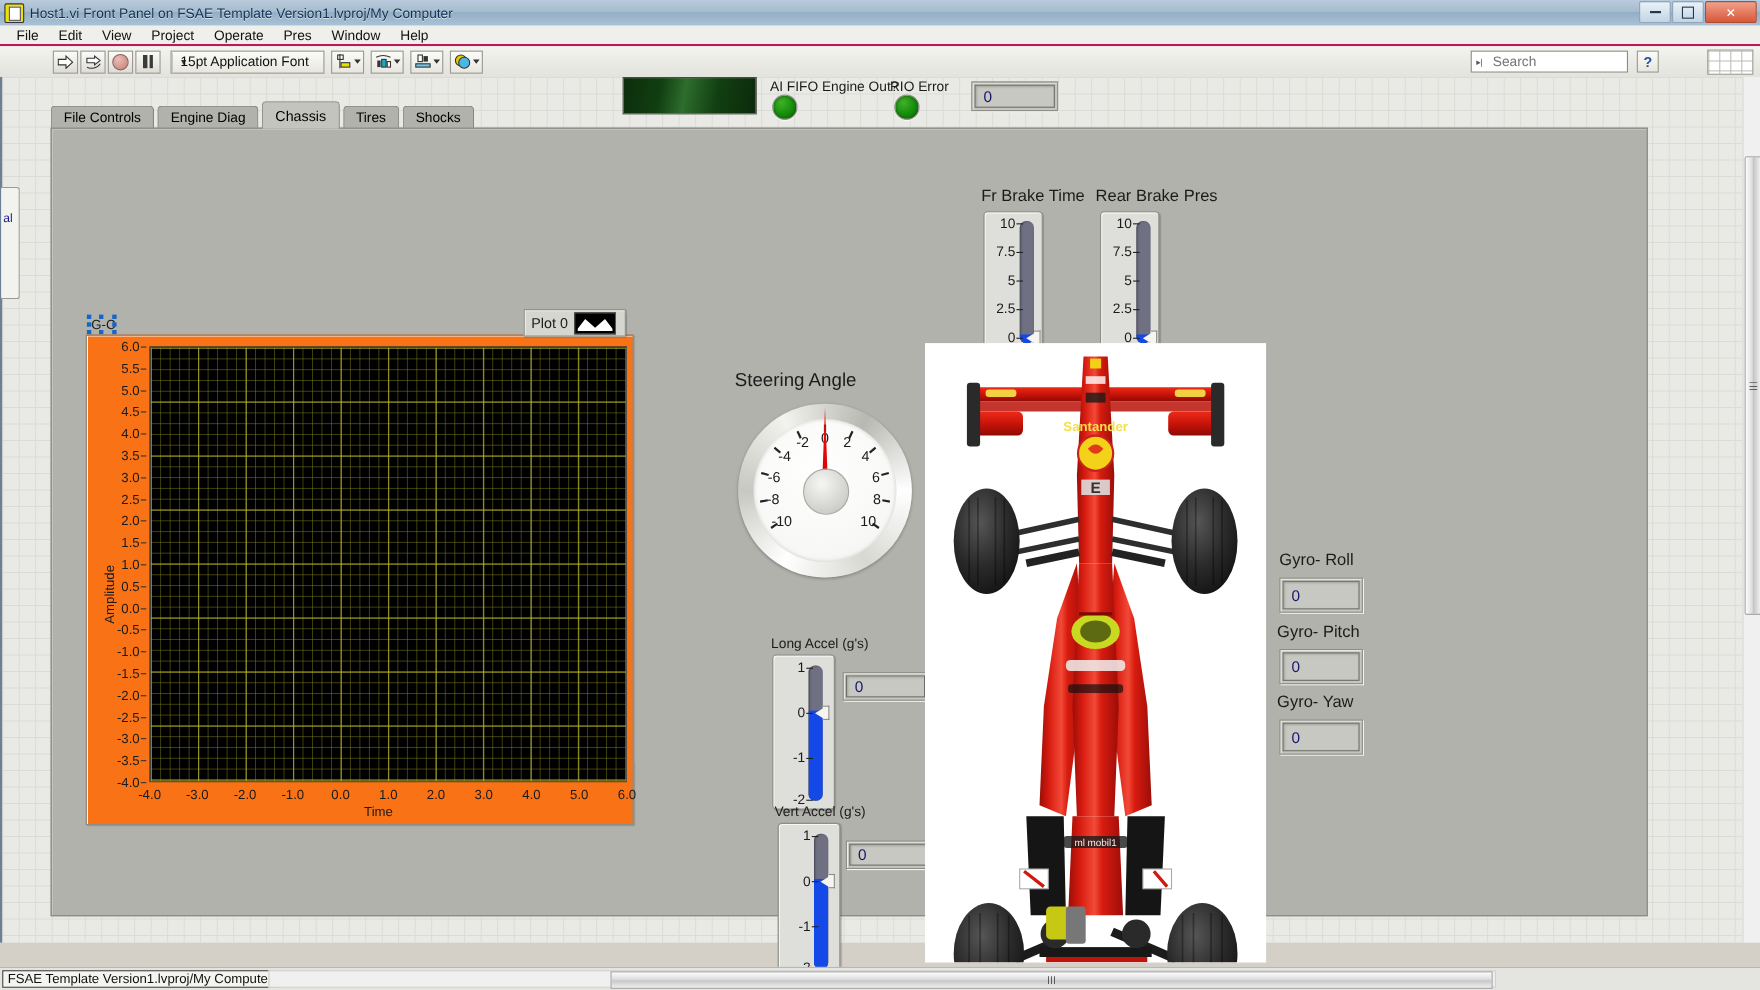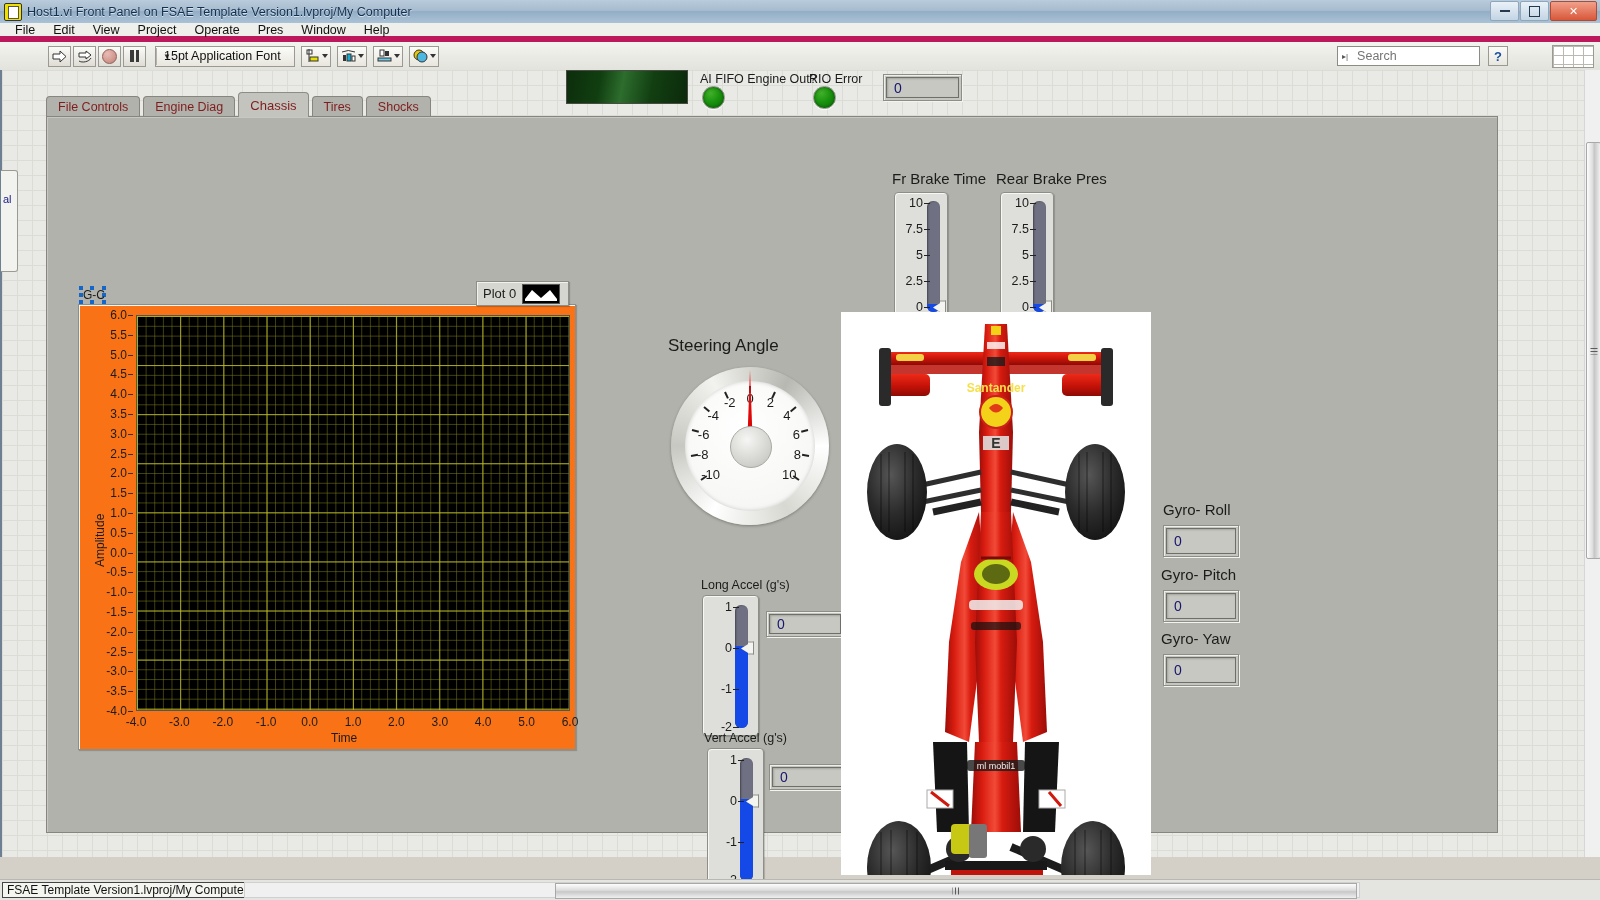--- a/index.html
+++ b/index.html
@@ -41,21 +41,21 @@
   .winbtn.close{
     width:45px;background:linear-gradient(to bottom,#f2a089,#d8573a);
     border-color:#b04a30;color:#fff;font-weight:bold;
   }
   .winbtn .mn{width:10px;height:2px;background:#24394f;}
   .winbtn .mx{width:9px;height:9px;border:1.5px solid #24394f;}
 
   
   .menubar{
     position:absolute;left:0;top:23px;width:1600px;height:19px;
-    background:#efefeb;border-bottom:6px solid #be185d;
+    background:#efefeb;border-bottom:2px solid #be185d;
     display:flex;align-items:center;padding-left:6px;box-sizing:border-box;
   }
   .menuitem{
     font-size:12.5px;color:#111;padding:1px 9px;white-space:nowrap;
   }
 
   
   .toolbar{
     position:absolute;left:0;top:42px;width:1600px;height:28px;
     background:linear-gradient(to bottom,#f3f3ef,#e3e3dd);
@@ -130,21 +130,21 @@
     border-radius:0 3px 3px 0;
   }
   .leftstub .txt{font-size:11px;color:#1a1a8a;padding:22px 0 0 2px;}
 
   
   .tabstrip{position:absolute;left:44px;top:22px;display:flex;align-items:flex-end;}
   .tab{
     height:21px;padding:0 11px;margin-right:3px;
     background:#b2b2ac;border:1px solid #86867f;border-bottom:none;
     border-radius:4px 4px 0 0;
-    display:flex;align-items:center;font-size:12.5px;color:#7f1d1d;
+    display:flex;align-items:center;font-size:12.5px;color:#000000;
     box-sizing:border-box;
   }
   .tab.active{
     height:25px;background:#c4c4be;border-color:#8d8d86;
     font-size:13px;z-index:3;
   }
   .tabbody{
     position:absolute;left:44px;top:46px;width:1450px;height:715px;
     background:#b2b2ac;border:1px solid #86867f;
     box-shadow:inset 1px 1px 0 #c8c8c2;

